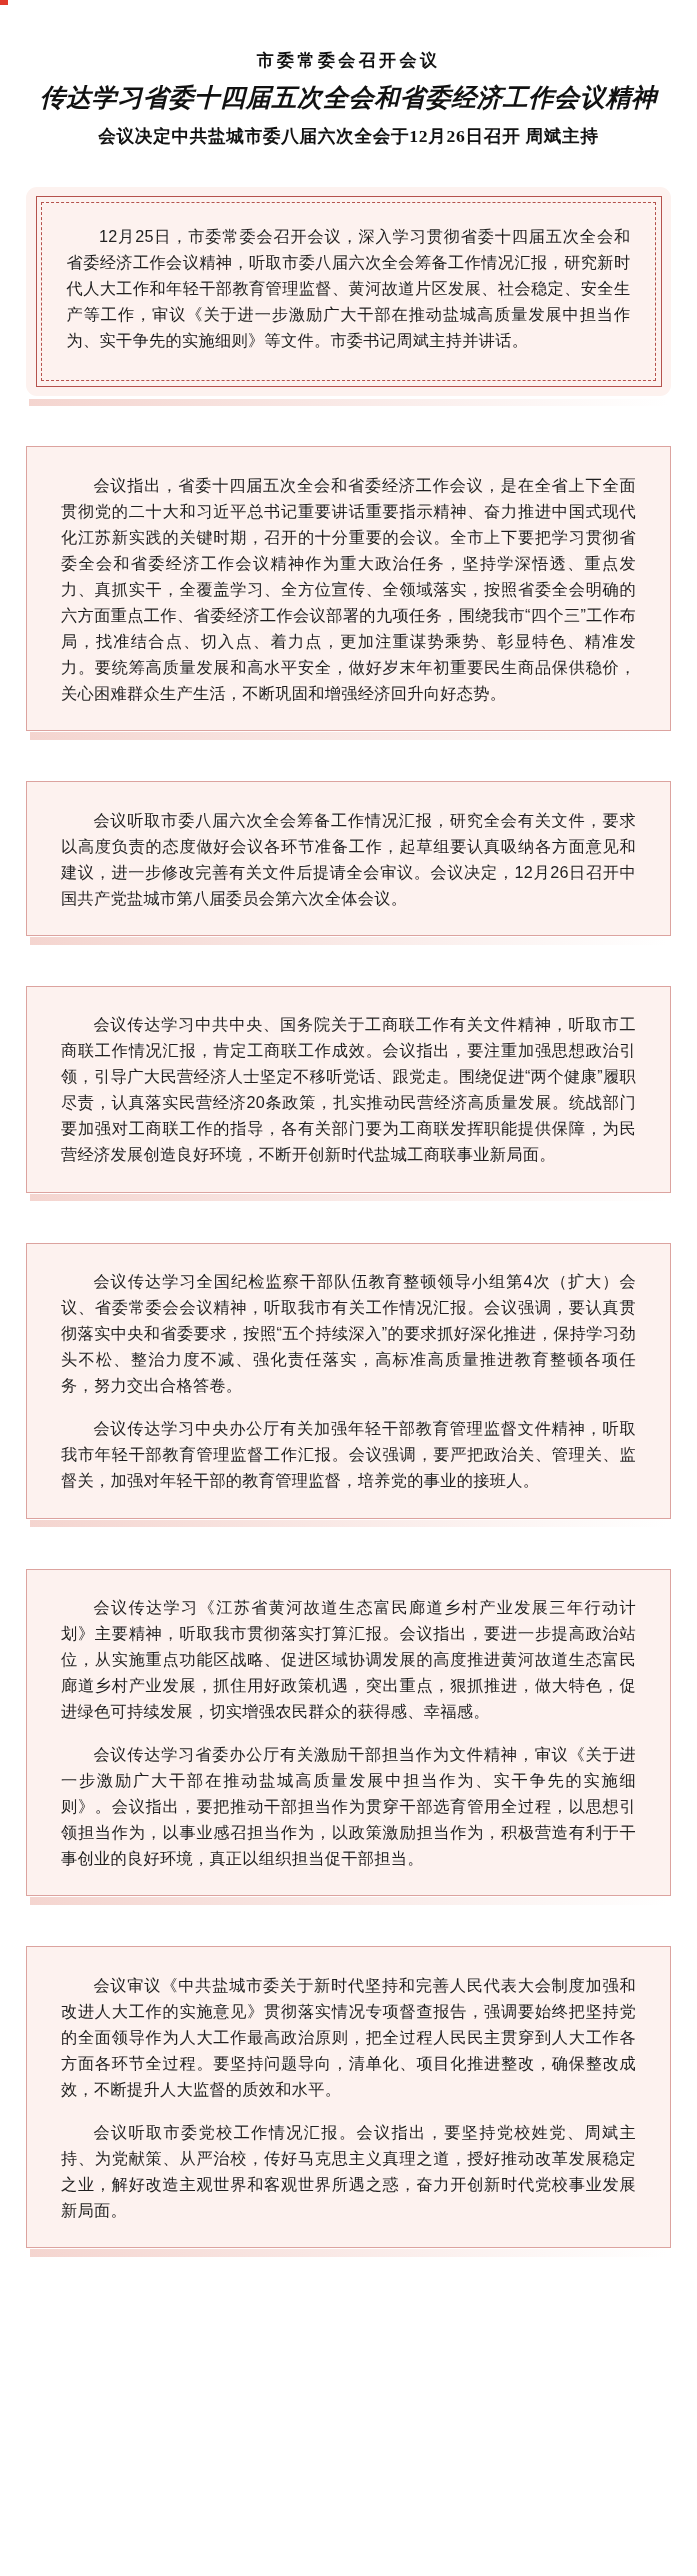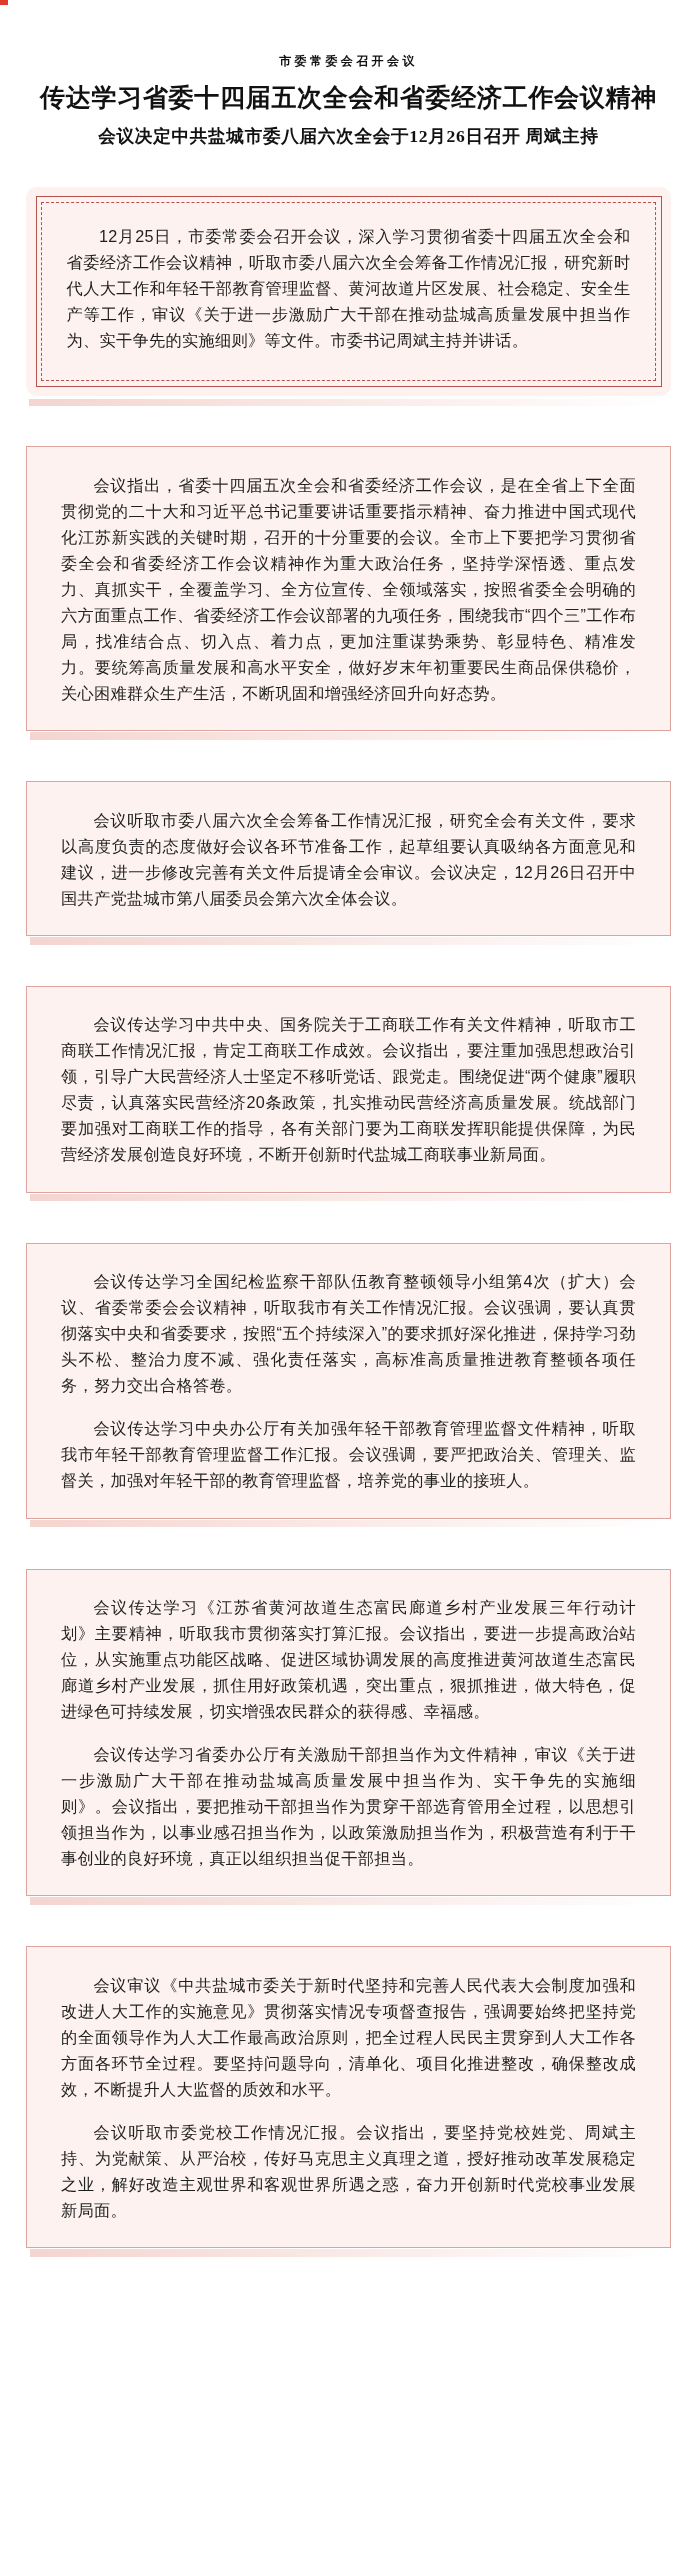--- a/index.html
+++ b/index.html
@@ -26,29 +26,30 @@
     background: #e03a2c;
   }
   .header {
     text-align: center;
     padding-top: 51px;
     color: var(--title-color);
     font-family: "Liberation Serif", serif;
     font-weight: bold;
   }
   .title-1 {
-    font-size: 12px;
+    font-size: 17px;
     letter-spacing: 3.4px;
     line-height: 20.3px;
   }
   .title-2 {
     font-size: 25px;
     letter-spacing: 0.7px;
     line-height: 32.5px;
     margin-top: 10.8px;
+    font-style: italic;
   }
   .title-3 {
     font-size: 17.6px;
     letter-spacing: 0.7px;
     line-height: 23px;
     margin-top: 10.2px;
   }
   .article {
     margin-top: 39px;
     padding: 0 26px 30px 26px;

